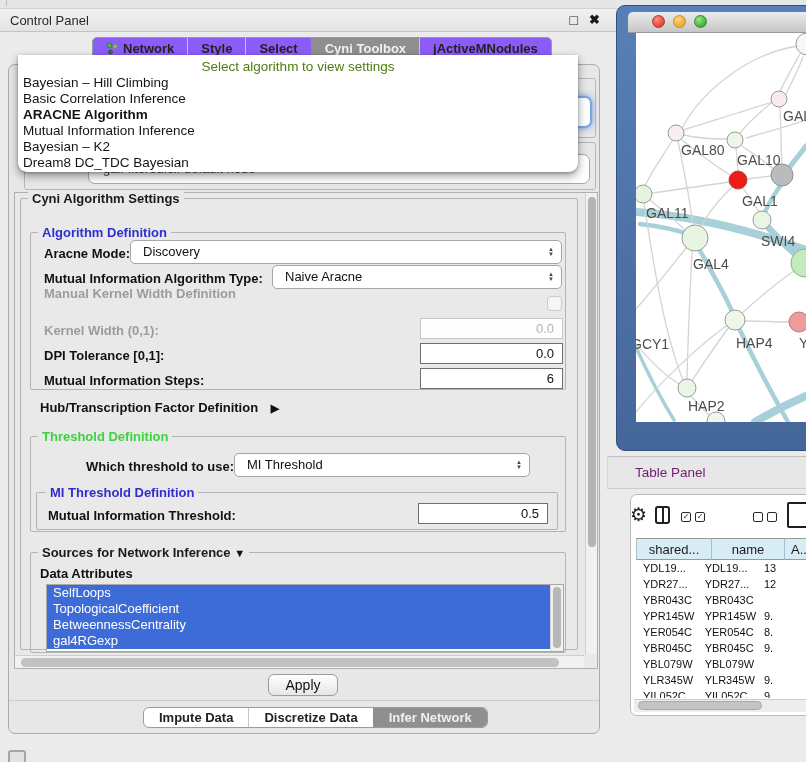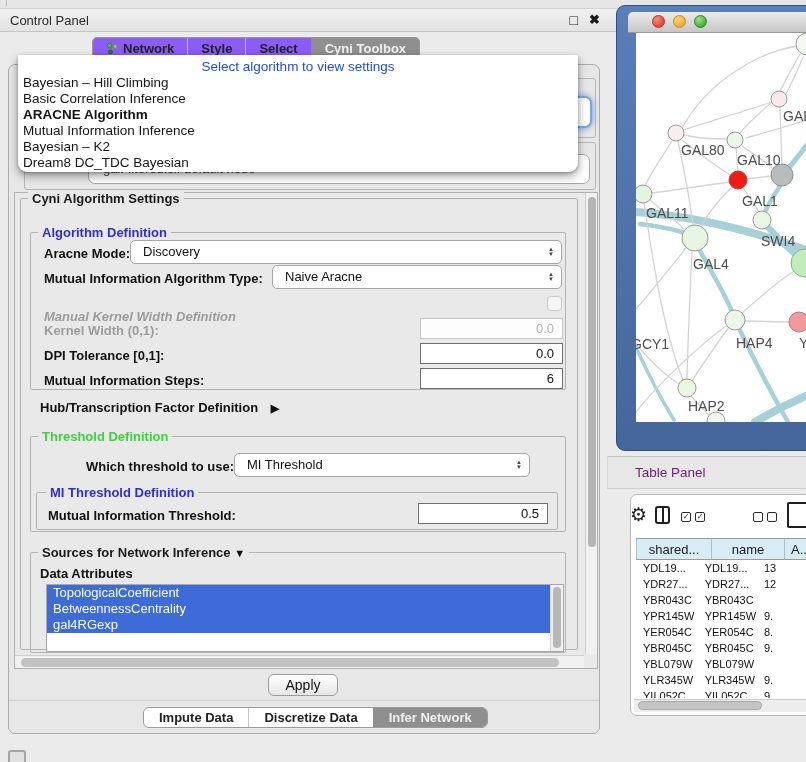--- a/index.html
+++ b/index.html
@@ -55,21 +55,21 @@
     border:1px solid #a8a8a8; border-radius:7px;
     font-size:13px; color:#444; line-height:28px; padding-left:14px;
   }
 
   
   .dropdown {
     left:18px; top:55px; width:560px; height:117px; z-index:10;
     background:#fff; border-radius:0 0 9px 9px;
     box-shadow:0 4px 10px rgba(0,0,0,.38), 0 1px 3px rgba(0,0,0,.25);
   }
-  .dd-hint { height:20px; padding-top:4px; text-align:center; font-size:13.5px; color:#1d4ed8; }
+  .dd-hint { height:20px; padding-top:4px; text-align:center; font-size:13.5px; color:#4d7c0f; }
   .dd-item { height:16px; line-height:16px; padding-left:5px; font-size:13.5px; color:#141414; white-space:nowrap; }
   .dd-item.selected { font-weight:bold; }
 
   
   .scrollpane { left:14px; top:192px; width:584px; height:477px; border:1px solid #b0b0b0; background:#e9e9e9; }
   .vscroll-track { left:585px; top:193px; width:12px; height:461px; background:#f1f1f1; border-left:1px solid #cfcfcf; }
   .vscroll-thumb { left:587px; top:197px; width:8px; height:350px; background:#b4b4b4; border-radius:5px; }
   .hscroll-track { left:15px; top:655px; width:569px; height:13px; background:#f1f1f1; border-top:1px solid #cfcfcf; }
   .hscroll-thumb { left:21px; top:657px; width:538px; height:9px; background:#c2c2c2; border-radius:5px; }
 
@@ -194,20 +194,23 @@
     </div>
     <div class="tab">
       <span>Style</span>
     </div>
     <div class="tab">
       <span>Select</span>
     </div>
     <div class="tab selected">
       <span>Cyni Toolbox</span>
     </div>
+    <div class="tab">
+      <span>jActiveMNodules</span>
+    </div>
   </div>
 
 <div class="abs gb" style="left:24px; top:78px; width:572px; height:60px;"></div>
 <div class="abs combo-focus"></div>
 <div class="abs gb" style="left:24px; top:142px; width:572px; height:48px;"></div>
 <div class="abs combo-bg">galFiltered.sif default node</div>
 
 <div class="abs dropdown">
   <div class="dd-hint">Select algorithm to view settings</div>
   <div id="dd-items">
@@ -245,21 +248,21 @@
 
 <div class="lbl" style="left:44px; top:271px;">Mutual Information Algorithm Type:</div>
 <div class="combo" style="left:272px; top:265px; width:290px; height:24px;">
   <span>Naive Aracne</span>
   <span class="spinner">
       <span>▲</span>
       <span>▼</span>
     </span>
 </div>
 
-<div class="lbl disabled" style="left:44px; top:309px;font-style:italic;">Manual Kernel Width Definition</div>
+<div class="lbl disabled" style="left:44px; top:286px;">Manual Kernel Width Definition</div>
 <div class="checkbox" style="left:547px; top:296px;"></div>
 
 <div class="lbl disabled" style="left:44px; top:323px;">Kernel Width (0,1):</div>
 <div class="field disabled" style="left:420px; top:318px; width:143px; height:21px;">0.0</div>
 
 <div class="lbl" style="left:44px; top:348px;">DPI Tolerance [0,1]:</div>
 <div class="field" style="left:420px; top:343px; width:143px; height:21px;">0.0</div>
 
 <div class="lbl" style="left:44px; top:373px;">Mutual Information Steps:</div>
 <div class="field" style="left:420px; top:368px; width:143px; height:21px;">6</div>
@@ -286,20 +289,21 @@
 <div class="lbl" style="left:48px; top:508px;">Mutual Information Threshold:</div>
 <div class="field" style="left:418px; top:503px; width:130px; height:21px;">0.5</div>
 
 <div class="groupbox" style="left:30px; top:552px; width:536px; height:101px;"></div>
 <div class="group-label" style="left:38px; top:545px;">
   <span>Sources for Network Inference</span>
   <span class="tri">▼</span>
 </div>
 <div class="lbl" style="left:40px; top:566px;">Data Attributes</div>
 <div class="abs listbox" id="attr-list">
+    <div class="list-item">SelfLoops</div>
     <div class="list-item">TopologicalCoefficient</div>
     <div class="list-item">BetweennessCentrality</div>
     <div class="list-item">gal4RGexp</div>
   </div>
 <div class="abs list-vtrack"></div>
 <div class="abs list-vthumb"></div>
 
 <div class="abs apply-btn">Apply</div>
 <div class="abs panel-divider"></div>
 <div class="abs bottom-tabbar" id="bottom-tabbar">

